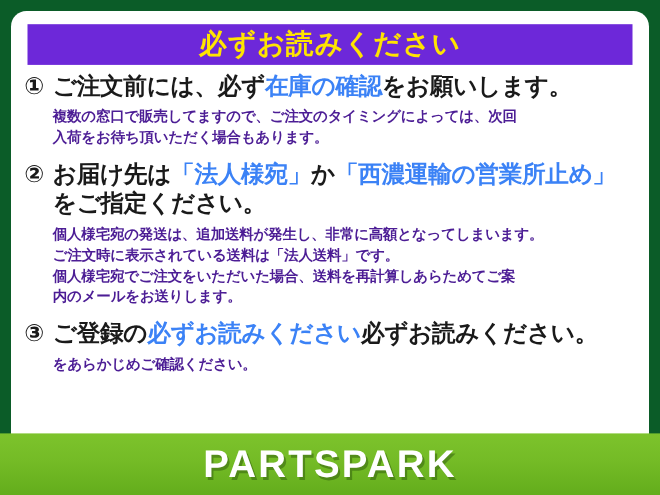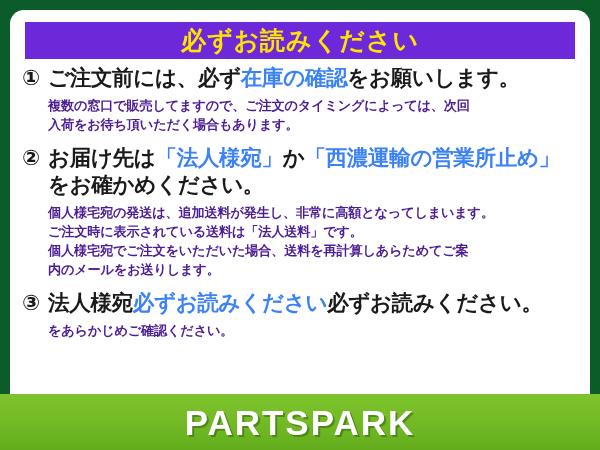--- a/index.html
+++ b/index.html
@@ -128,30 +128,30 @@
 
     <div class="body-area">
         <div class="item">
           <div class="item-heading"><span class="marker">①</span><span>ご注文前には、必ず</span><span class="hl">在庫の確認</span><span>をお願いします。</span></div>
           <div class="item-sub">
             <p>複数の窓口で販売してますので、ご注文のタイミングによっては、次回</p>
             <p>入荷をお待ち頂いただく場合もあります。</p>
           </div>
         </div>
         <div class="item">
-          <div class="item-heading"><span class="marker">②</span><span>お届け先は</span><span class="hl">「法人様宛」</span><span>か</span><span class="hl">「西濃運輸の営業所止め」</span><span>をお確かめください。</span></div>
+          <div class="item-heading"><span class="marker">②</span><span>お届け先は</span><span class="hl">「法人様宛」</span><span>か</span><span class="hl">「西濃運輸の営業所止め」</span><span>をご指定ください。</span></div>
           <div class="item-sub">
             <p>個人様宅宛の発送は、追加送料が発生し、非常に高額となってしまいます。</p>
             <p>ご注文時に表示されている送料は「法人送料」です。</p>
             <p>個人様宅宛でご注文をいただいた場合、送料を再計算しあらためてご案</p>
             <p>内のメールをお送りします。</p>
           </div>
         </div>
         <div class="item">
-          <div class="item-heading"><span class="marker">③</span><span>法人様宛</span><span class="hl">必ずお読みください</span><span>必ずお読みください。</span></div>
+          <div class="item-heading"><span class="marker">③</span><span>ご登録の</span><span class="hl">必ずお読みください</span><span>必ずお読みください。</span></div>
           <div class="item-sub">
             <p>をあらかじめご確認ください。</p>
           </div>
         </div>
       </div>
 
   </div>
 
   <div class="footer">
     <span class="brand">PARTSPARK</span>

